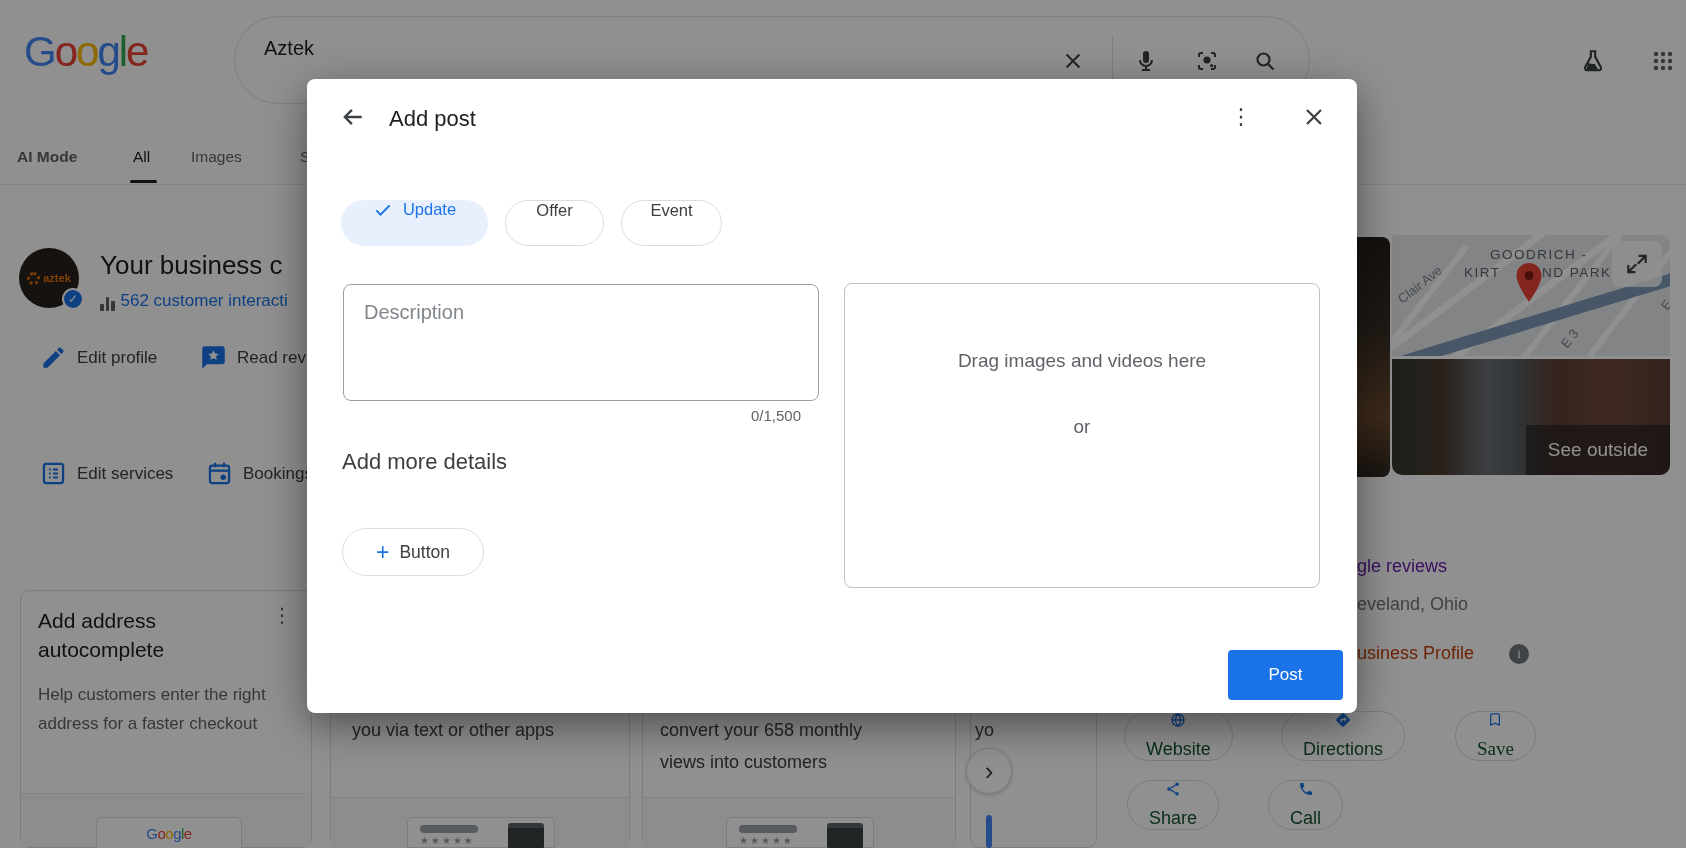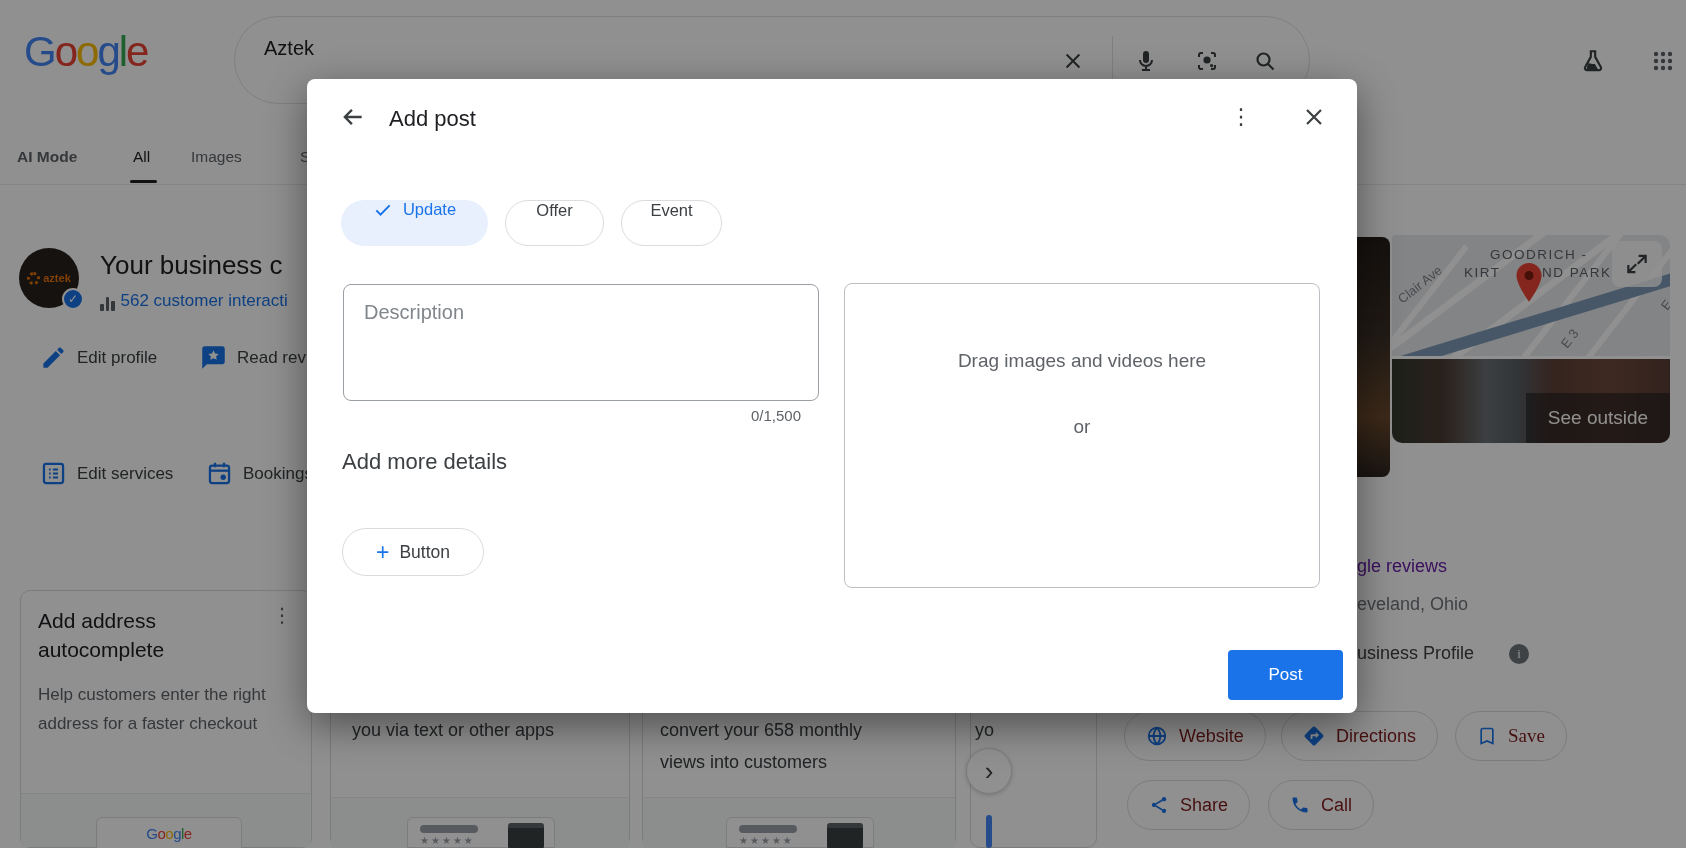--- a/index.html
+++ b/index.html
@@ -51,26 +51,26 @@
   .chevbtn{left:966px;top:748px;width:46px;height:46px;border-radius:50%;background:#fff;border:1px solid #dadce0;box-shadow:0 1px 4px rgba(0,0,0,.2);display:flex;align-items:center;justify-content:center;font-size:26px;color:#3c4043;cursor:pointer;}
 
   .panelbg{left:1113px;top:211px;width:573px;height:637px;background:#fff;border-radius:12px 0 0 0;}
   .interior{left:1340px;top:237px;width:50px;height:240px;border-radius:8px;background:linear-gradient(180deg,#241e1a 0%,#3a2f26 40%,#6b4a2e 75%,#2e2620 100%);}
   .map{left:1392px;top:235px;width:278px;height:121px;border-radius:4px 10px 0 0;background:#e8eaed;overflow:hidden;}
   .st{position:absolute;background:#fff;}
   .stb{position:absolute;background:#7e9bb8;}
   .maplabel{position:absolute;color:#5f6368;font-size:13.5px;font-weight:500;letter-spacing:1.5px;white-space:nowrap;}
   .maprot{position:absolute;color:#80868b;font-size:13px;white-space:nowrap;}
   .expandbtn{position:absolute;right:8px;top:6px;width:50px;height:46px;background:rgba(255,255,255,.82);border-radius:8px;display:flex;align-items:center;justify-content:center;cursor:pointer;}
-  .streetphoto{left:1392px;top:359px;width:278px;height:84px;border-radius:0 0 10px 10px;overflow:hidden;background:linear-gradient(90deg,#33392e 0%,#4a3a31 18%,#6b7074 34%,#585c60 46%,#5e4036 58%,#6e4a3c 78%,#5a3d34 100%);}
+  .streetphoto{left:1392px;top:359px;width:278px;height:116px;border-radius:0 0 10px 10px;overflow:hidden;background:linear-gradient(90deg,#33392e 0%,#4a3a31 18%,#6b7074 34%,#585c60 46%,#5e4036 58%,#6e4a3c 78%,#5a3d34 100%);}
   .seeoutside{position:absolute;right:0;bottom:0;width:144px;height:50px;background:rgba(25,26,28,.55);display:flex;align-items:center;justify-content:center;}
   .seeoutside span{color:#fff;font-size:19px;}
   .plink{font-size:18px;white-space:nowrap;}
   .infoi{left:1509px;top:644px;width:20px;height:20px;border-radius:50%;background:#70757a;color:#fff;font-size:13px;font-family:"Liberation Serif",serif;display:flex;align-items:center;justify-content:center;cursor:pointer;}
-  .pill{position:absolute;height:50px;border:1px solid #dadce0;border-radius:25px;background:#fff;display:inline-flex;align-items:center;gap:11px;padding:0 21px;font-size:18px;color:#7f1d1d;cursor:pointer;white-space:nowrap;}
+  .pill{position:absolute;height:50px;border:1px solid #dadce0;border-radius:25px;background:#fff;display:inline-flex;align-items:center;gap:11px;padding:0 21px;font-size:18px;color:#14532d;cursor:pointer;white-space:nowrap;flex-direction:column;}
   .serif{font-family:"Liberation Serif",serif;font-size:19px;}
 
   
   .dim{left:0;top:0;width:1686px;height:848px;background:rgba(0,0,0,0.435);z-index:50;}
   .modal{left:307px;top:79px;width:1050px;height:634px;background:#fff;border-radius:8px;z-index:100;box-shadow:0 12px 40px rgba(0,0,0,.45);}
   .mico{position:absolute;width:40px;height:40px;display:flex;align-items:center;justify-content:center;color:#3c4043;cursor:pointer;border-radius:50%;}
   .mtitle{left:82px;top:27px;font-size:22px;color:#202124;}
   .chip{position:absolute;top:121px;height:46px;border-radius:23px;display:inline-flex;align-items:flex-start;justify-content:center;gap:10px;font-size:16.5px;cursor:pointer;}
   .chip.sel{background:#e8f0fe;color:#1a73e8;font-weight:500;}
   .chip.out{border:1px solid #dadce0;color:#3c4043;background:#fff;}
@@ -258,21 +258,21 @@
   </div>
 
   <div class="abs streetphoto">
     <div class="seeoutside">
         <span>See outside</span>
       </div>
   </div>
 
   <div class="abs plink" style="left:1357px;top:556px;color:#681da8;">gle reviews</div>
   <div class="abs plink" style="left:1357px;top:594px;color:#70757a;">eveland, Ohio</div>
-  <div class="abs plink" style="left:1357px;top:643px;color:#404040;">usiness Profile</div>
+  <div class="abs plink" style="left:1357px;top:643px;color:#c2410c;">usiness Profile</div>
   <div class="abs infoi">i</div>
 
   <div class="pill" style="left:1124px;top:711px;">
     <svg width="22" height="22" viewBox="0 0 24 24">
         <circle cx="12" cy="12" r="9" stroke="#1a73e8" stroke-width="2" fill="none"></circle>
         <path d="M3 12h18M12 3c-5 5.5-5 12.5 0 18M12 3c5 5.5 5 12.5 0 18" stroke="#1a73e8" stroke-width="2" fill="none"></path>
       </svg>
     <span>Website</span>
   </div>
   <div class="pill" style="left:1281px;top:711px;">

